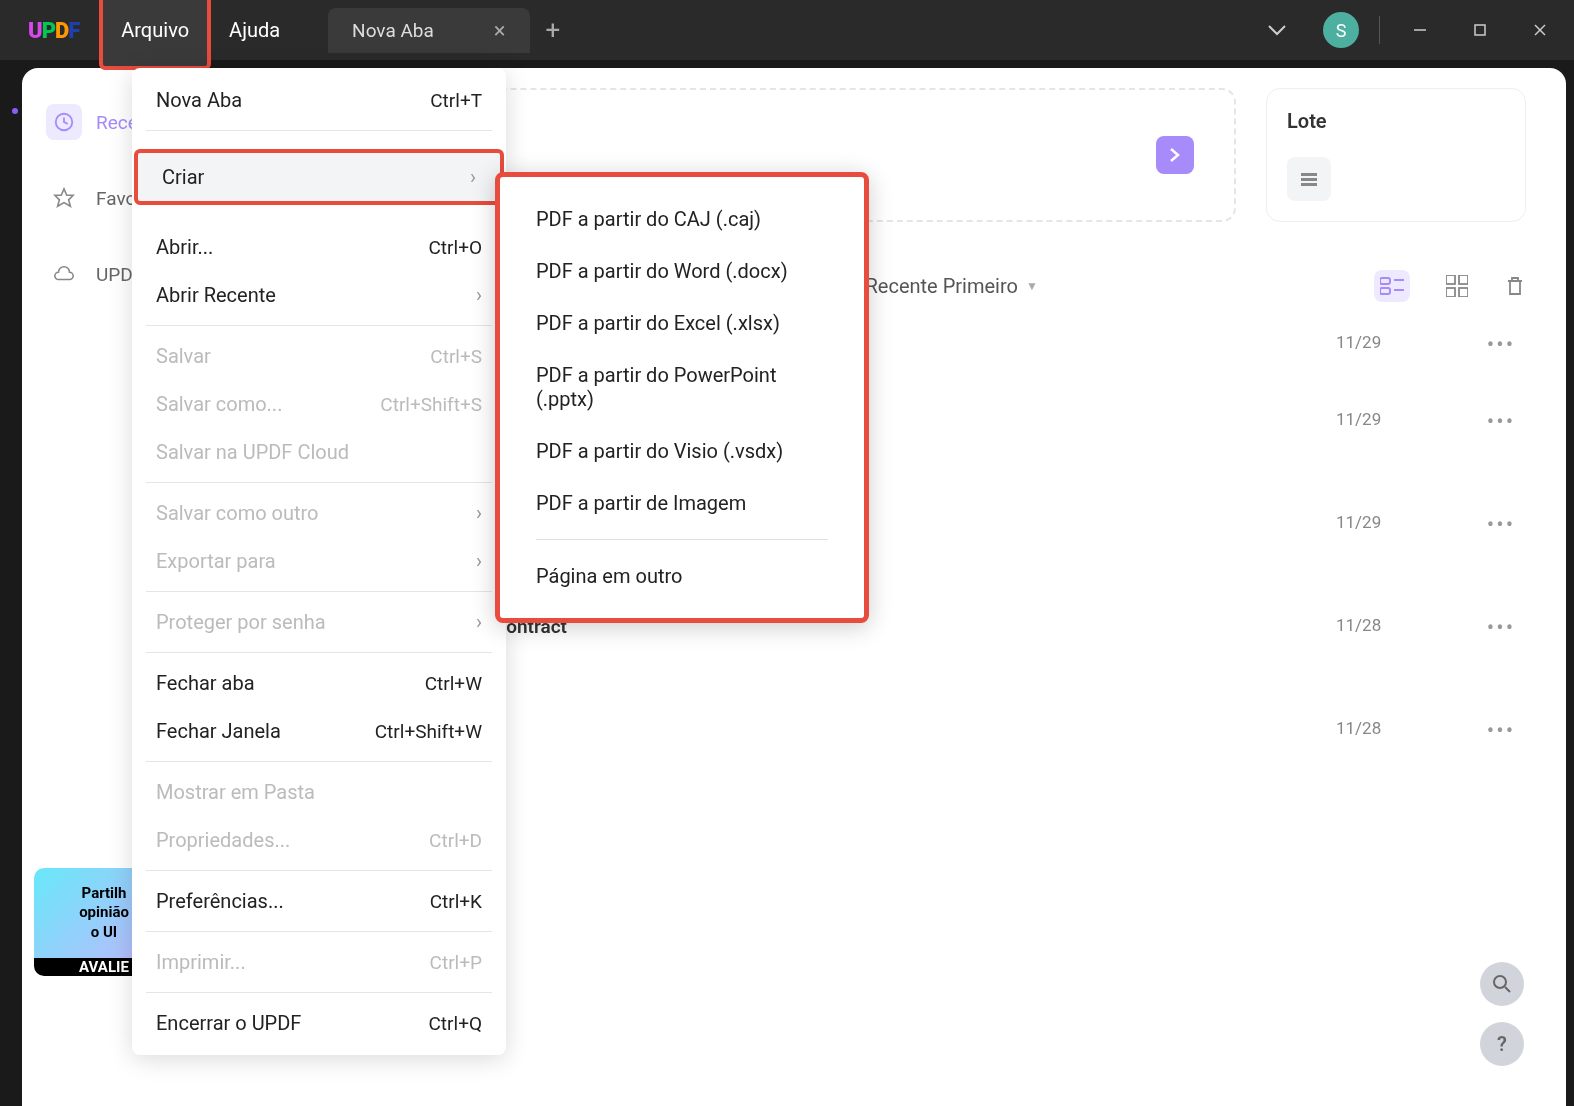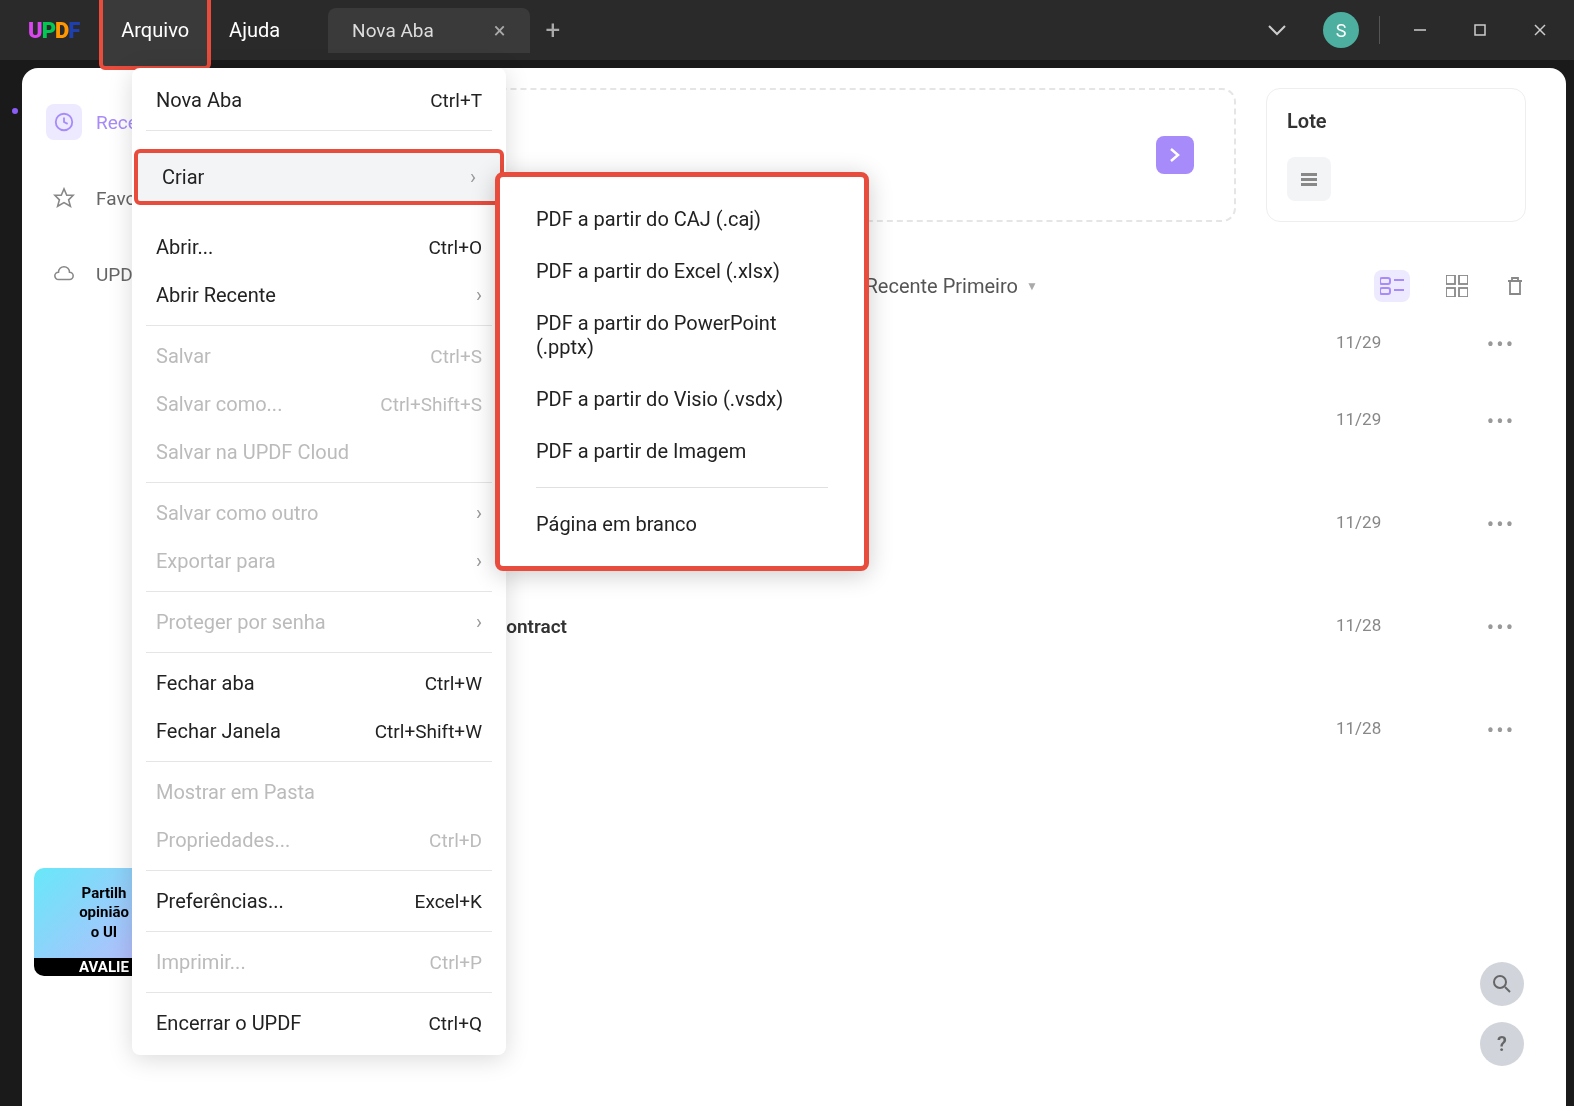--- a/index.html
+++ b/index.html
@@ -323,41 +323,42 @@
       <span>Mostrar em Pasta</span>
       <span class="menu-shortcut"></span>
     </div>
     <div class="menu-item disabled">
       <span>Propriedades...</span>
       <span class="menu-shortcut">Ctrl+D</span>
     </div>
     <div class="menu-sep"></div>
     <div class="menu-item">
       <span>Preferências...</span>
-      <span class="menu-shortcut">Excel+K</span>
+      <span class="menu-shortcut">Ctrl+K</span>
     </div>
     <div class="menu-sep"></div>
     <div class="menu-item disabled">
       <span>Imprimir...</span>
       <span class="menu-shortcut">Ctrl+P</span>
     </div>
     <div class="menu-sep"></div>
     <div class="menu-item">
       <span>Encerrar o UPDF</span>
       <span class="menu-shortcut">Ctrl+Q</span>
     </div>
   </div>
 <div class="sub-menu" id="sub-menu">
     <div class="sub-item">PDF a partir do CAJ (.caj)</div>
+    <div class="sub-item">PDF a partir do Word (.docx)</div>
     <div class="sub-item">PDF a partir do Excel (.xlsx)</div>
     <div class="sub-item">PDF a partir do PowerPoint (.pptx)</div>
     <div class="sub-item">PDF a partir do Visio (.vsdx)</div>
     <div class="sub-item">PDF a partir de Imagem</div>
     <div class="sub-sep"></div>
-    <div class="sub-item">Página em branco</div>
+    <div class="sub-item">Página em outro</div>
   </div>
 
 <div class="fab-col">
   <div class="fab">
     <svg width="20" height="20" viewBox="0 0 20 20">
         <circle cx="8" cy="8" r="6" stroke="#666" stroke-width="2" fill="none"></circle>
         <line x1="13" y1="13" x2="18" y2="18" stroke="#666" stroke-width="2"></line>
       </svg>
   </div>
   <div class="fab">

